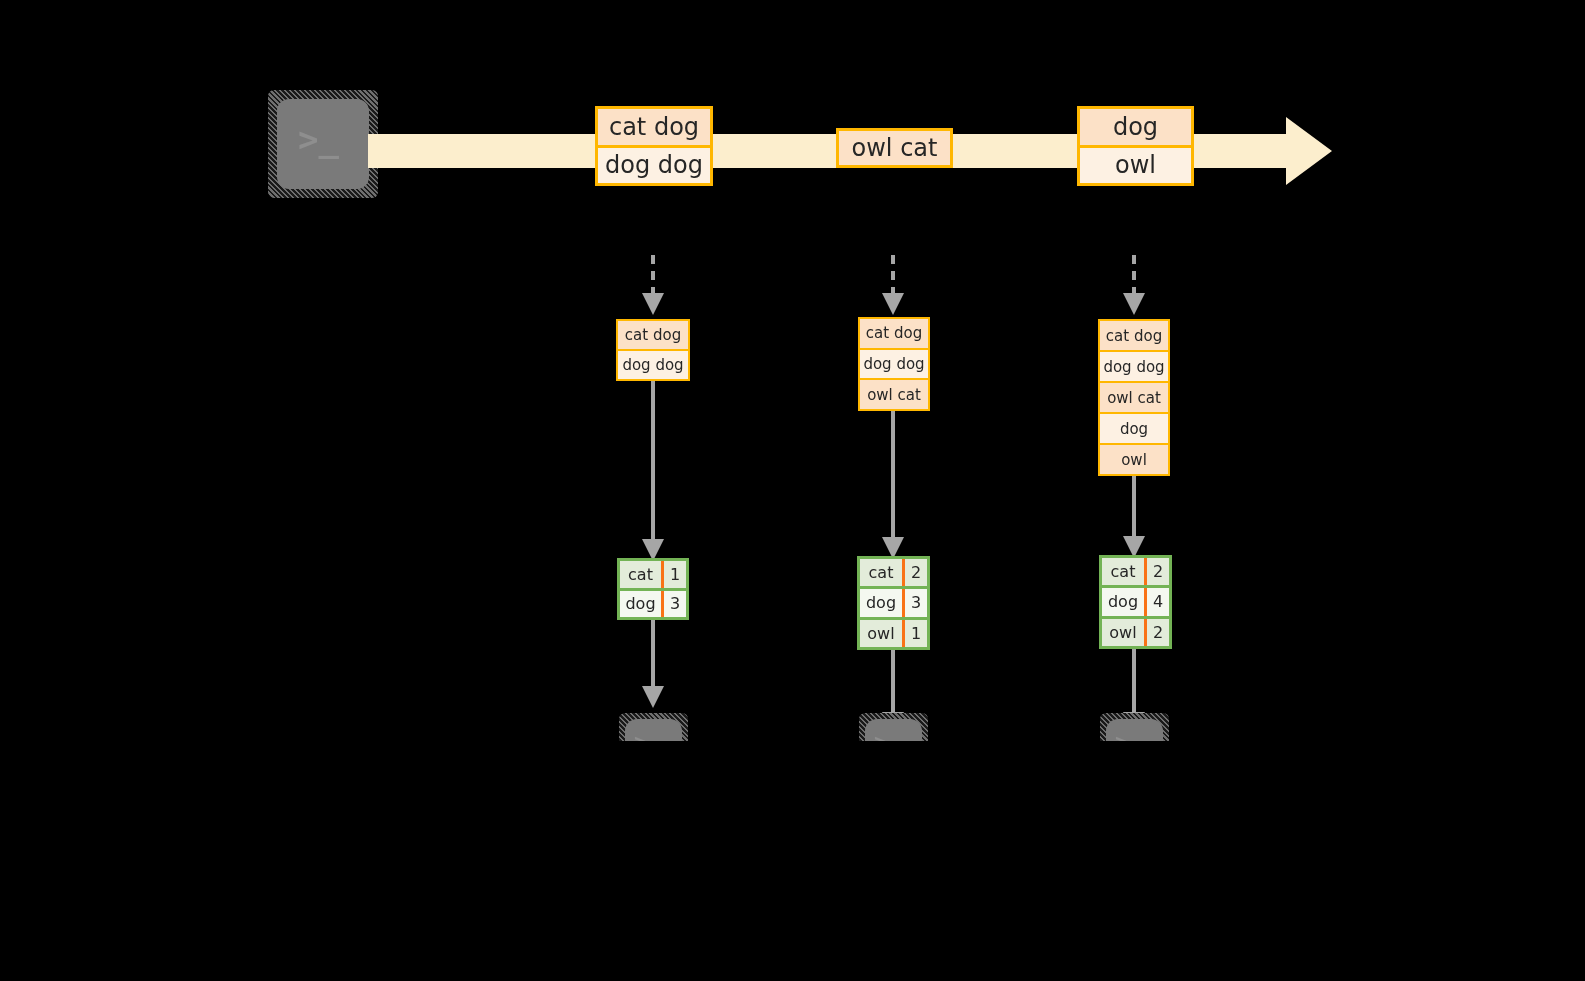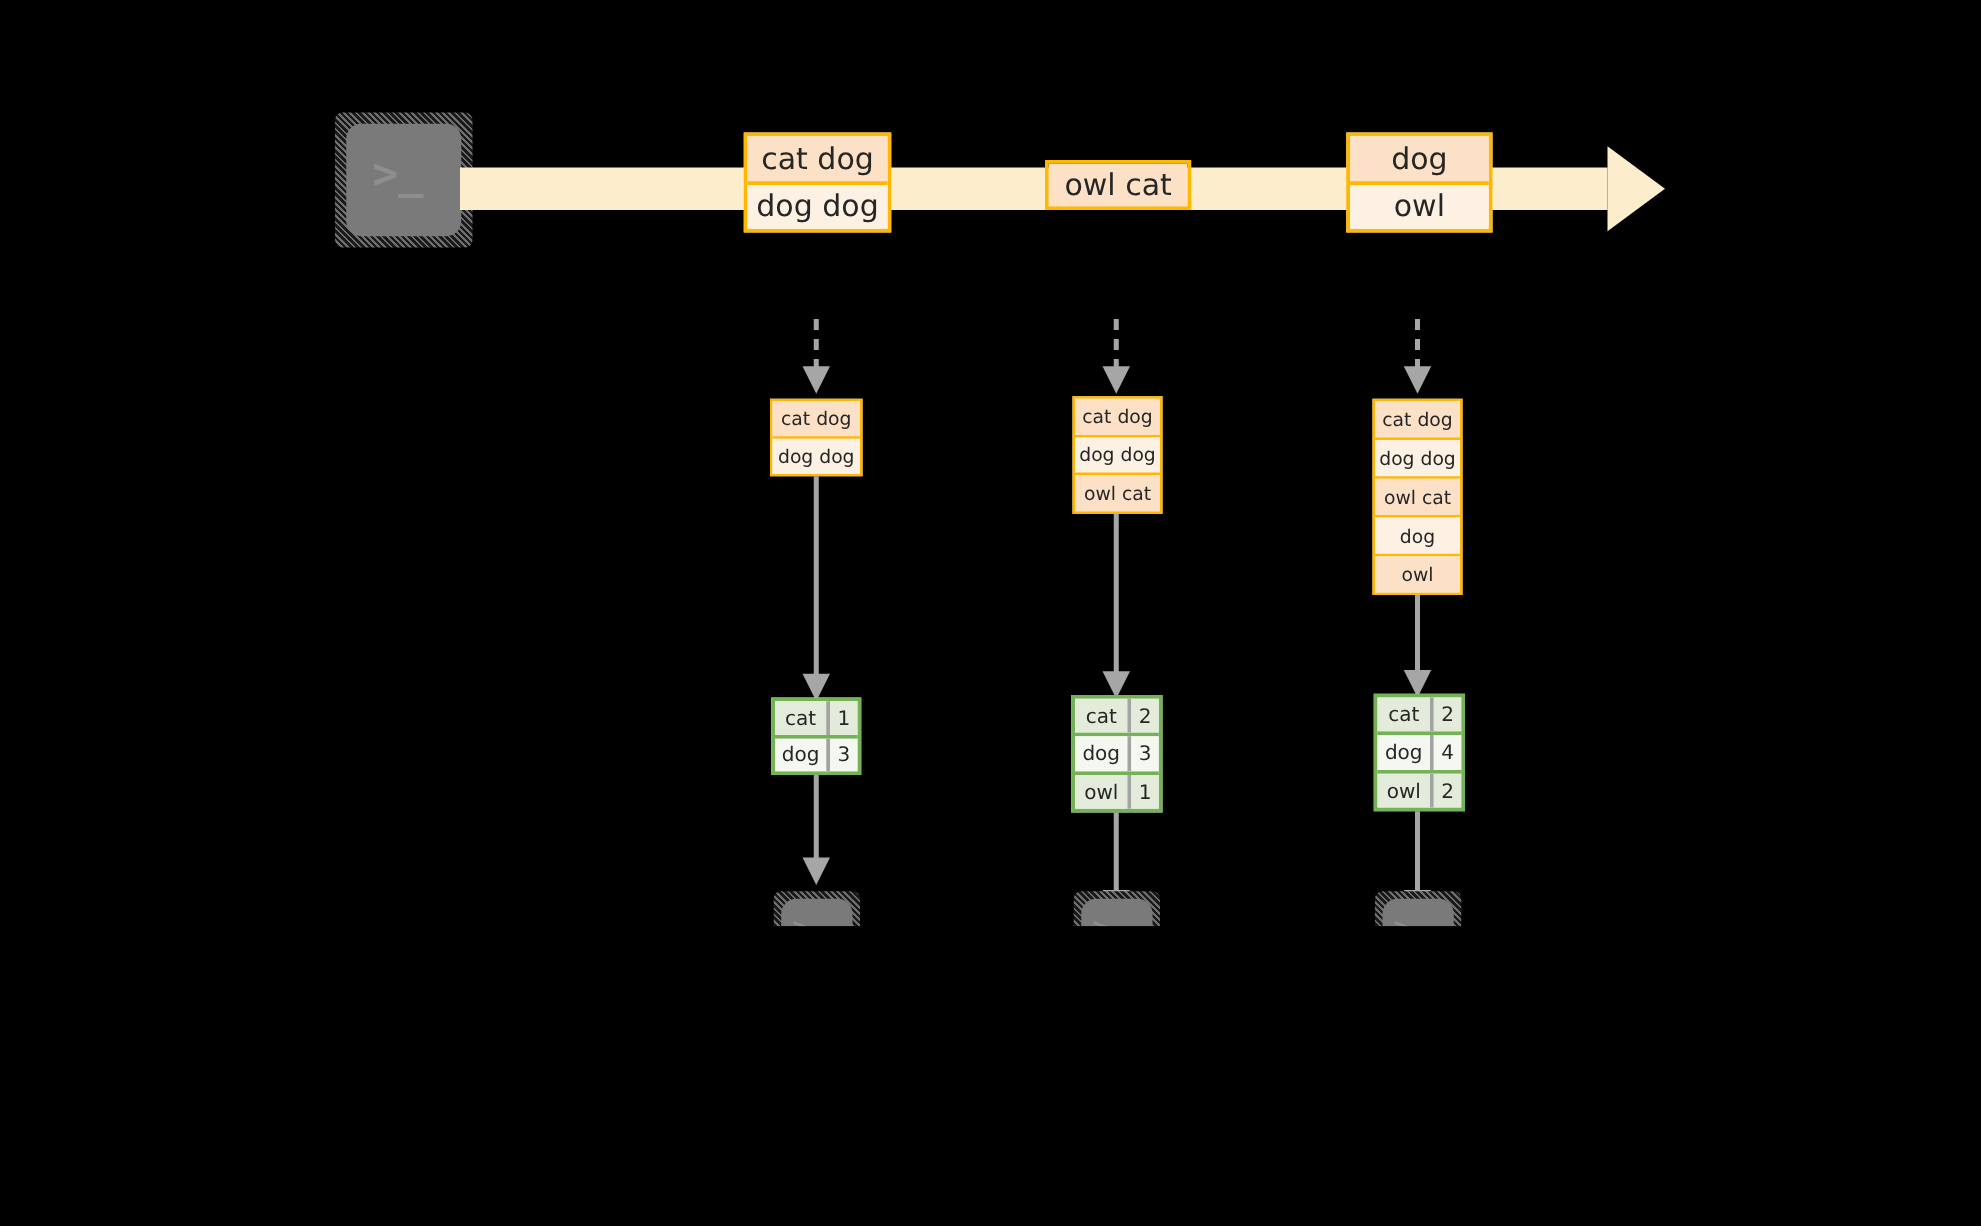--- a/index.html
+++ b/index.html
@@ -111,21 +111,21 @@
     box-sizing: border-box;
     display: flex;
     align-items: center;
     justify-content: center;
     font-size: 16px;
     color: #262626;
     background: #f4f8f0;
   }
   .gcell.word {
     flex: 0 0 auto;
-    border-right: 3px solid #a3a3a3;
+    border-right: 3px solid #f97316;
   }
   .gcell.count { flex: 1 1 auto; }
   .grow.shade .gcell { background: #e3ecda; }
 
   
   .vline {
     position: absolute;
     background: #a6a6a6;
     width: 4px;
   }

